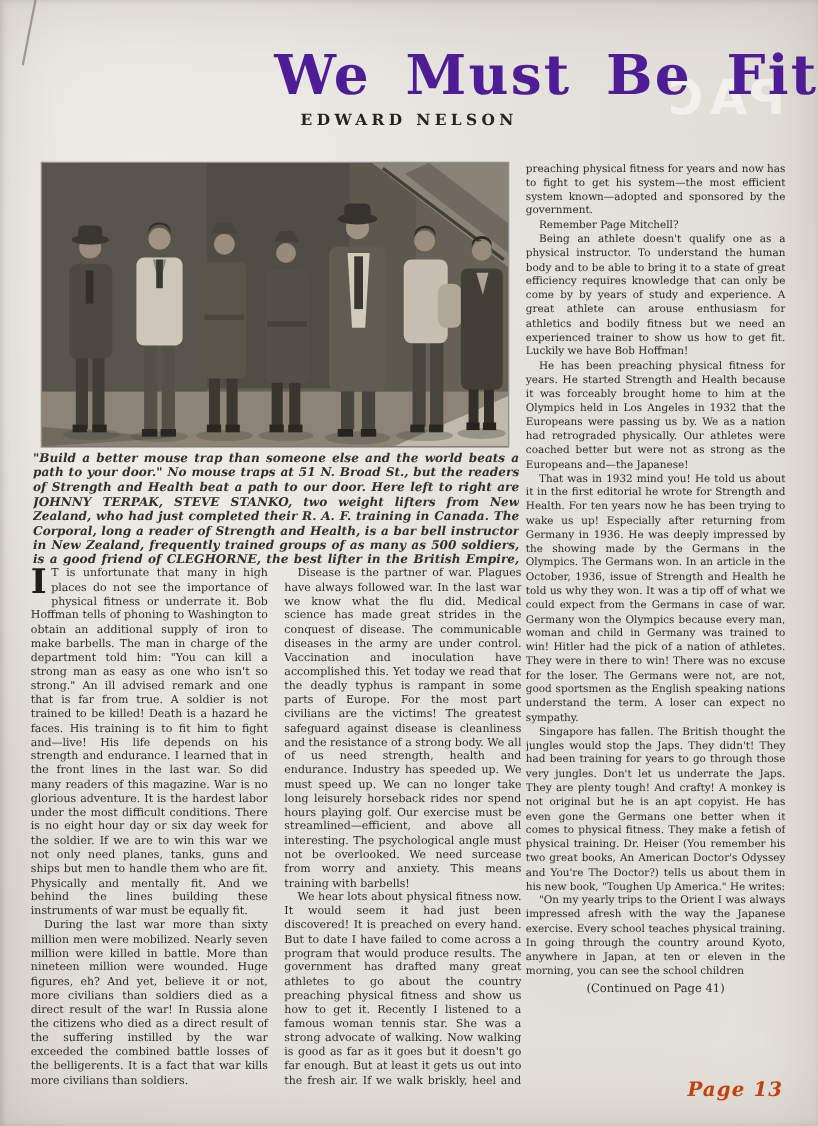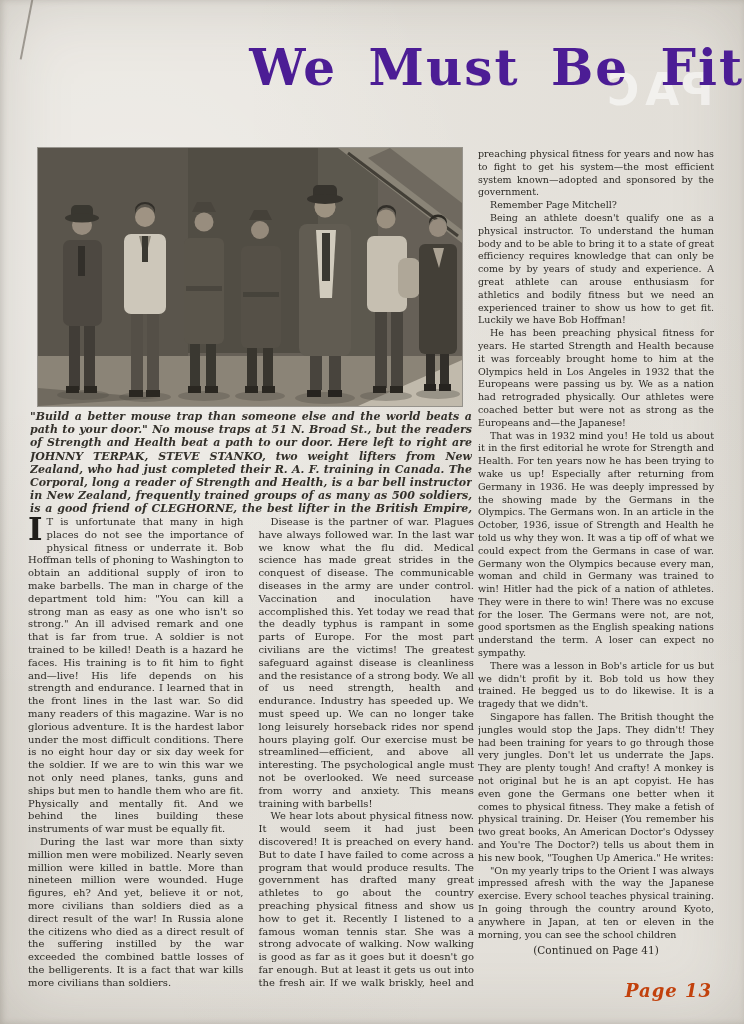--- a/index.html
+++ b/index.html
@@ -78,20 +78,21 @@
 </style>
 </head>
 <body>
 
 <div class="page">
 
   <div class="corner-mark"></div>
   <div class="ghost">PAC</div>
 
   <h1 class="title">We Must Be Fit</h1>
+  <div class="byline">EDWARD NELSON</div>
 
   <div class="photo">
     <svg width="424" height="258" viewBox="0 0 424 258">
 
       <rect x="0" y="0" width="424" height="258" fill="#645f56"></rect>
       <rect x="0" y="0" width="150" height="220" fill="#57534a"></rect>
       <rect x="150" y="0" width="130" height="205" fill="#4e4a42"></rect>
       <rect x="280" y="0" width="60" height="210" fill="#5a564d"></rect>
 
       <polygon points="300,0 424,95 424,0" fill="#8b8679"></polygon>
@@ -207,21 +208,20 @@
     <p>Disease is the partner of war. Plagues have always followed war. In the last war we know what the flu did. Medical science has made great strides in the conquest of disease. The communicable diseases in the army are under control. Vaccination and inoculation have accomplished this. Yet today we read that the deadly typhus is rampant in some parts of Europe. For the most part civilians are the victims! The greatest safeguard against disease is cleanliness and the resistance of a strong body. We all of us need strength, health and endurance. Industry has speeded up. We must speed up. We can no longer take long leisurely horseback rides nor spend hours playing golf. Our exercise must be streamlined—efficient, and above all interesting. The psychological angle must not be overlooked. We need surcease from worry and anxiety. This means training with barbells!</p>
     <p>We hear lots about physical fitness now. It would seem it had just been discovered! It is preached on every hand. But to date I have failed to come across a program that would produce results. The government has drafted many great athletes to go about the country preaching physical fitness and show us how to get it. Recently I listened to a famous woman tennis star. She was a strong advocate of walking. Now walking is good as far as it goes but it doesn't go far enough. But at least it gets us out into the fresh air. If we walk briskly, heel and toe style, walking has some physiological value. If we walk through the woods or fields it has some physiological value. To walk far enough to gain any great benefit takes time—and time is important! Walking or light calisthenics are not going to make us a race of supermen. Along these lines—it is ironical that Bob Hoffman has been</p>
   </div>
 
   <div class="rightcol body-col">
     <p>preaching physical fitness for years and now has to fight to get his system—the most efficient system known—adopted and sponsored by the government.</p>
     <p>Remember Page Mitchell?</p>
     <p>Being an athlete doesn't qualify one as a physical instructor. To understand the human body and to be able to bring it to a state of great efficiency requires knowledge that can only be come by by years of study and experience. A great athlete can arouse enthusiasm for athletics and bodily fitness but we need an experienced trainer to show us how to get fit. Luckily we have Bob Hoffman!</p>
     <p>He has been preaching physical fitness for years. He started Strength and Health because it was forceably brought home to him at the Olympics held in Los Angeles in 1932 that the Europeans were passing us by. We as a nation had retrograded physically. Our athletes were coached better but were not as strong as the Europeans and—the Japanese!</p>
     <p>That was in 1932 mind you! He told us about it in the first editorial he wrote for Strength and Health. For ten years now he has been trying to wake us up! Especially after returning from Germany in 1936. He was deeply impressed by the showing made by the Germans in the Olympics. The Germans won. In an article in the October, 1936, issue of Strength and Health he told us why they won. It was a tip off of what we could expect from the Germans in case of war. Germany won the Olympics because every man, woman and child in Germany was trained to win! Hitler had the pick of a nation of athletes. They were in there to win! There was no excuse for the loser. The Germans were not, are not, good sportsmen as the English speaking nations understand the term. A loser can expect no sympathy.</p>
-    <p>There was a lesson in Bob's article for us but we didn't profit by it. Bob told us how they trained. He begged us to do likewise. It is a tragedy that we didn't.</p>
     <p>Singapore has fallen. The British thought the jungles would stop the Japs. They didn't! They had been training for years to go through those very jungles. Don't let us underrate the Japs. They are plenty tough! And crafty! A monkey is not original but he is an apt copyist. He has even gone the Germans one better when it comes to physical fitness. They make a fetish of physical training. Dr. Heiser (You remember his two great books, An American Doctor's Odyssey and You're The Doctor?) tells us about them in his new book, "Toughen Up America." He writes:</p>
     <p>"On my yearly trips to the Orient I was always impressed afresh with the way the Japanese exercise. Every school teaches physical training. In going through the country around Kyoto, anywhere in Japan, at ten or eleven in the morning, you can see the school children</p>
     <div class="continued">(Continued on Page 41)</div>
   </div>
 
   <div class="pagenum">Page 13</div>
 
 </div>
 
 </body></html>

